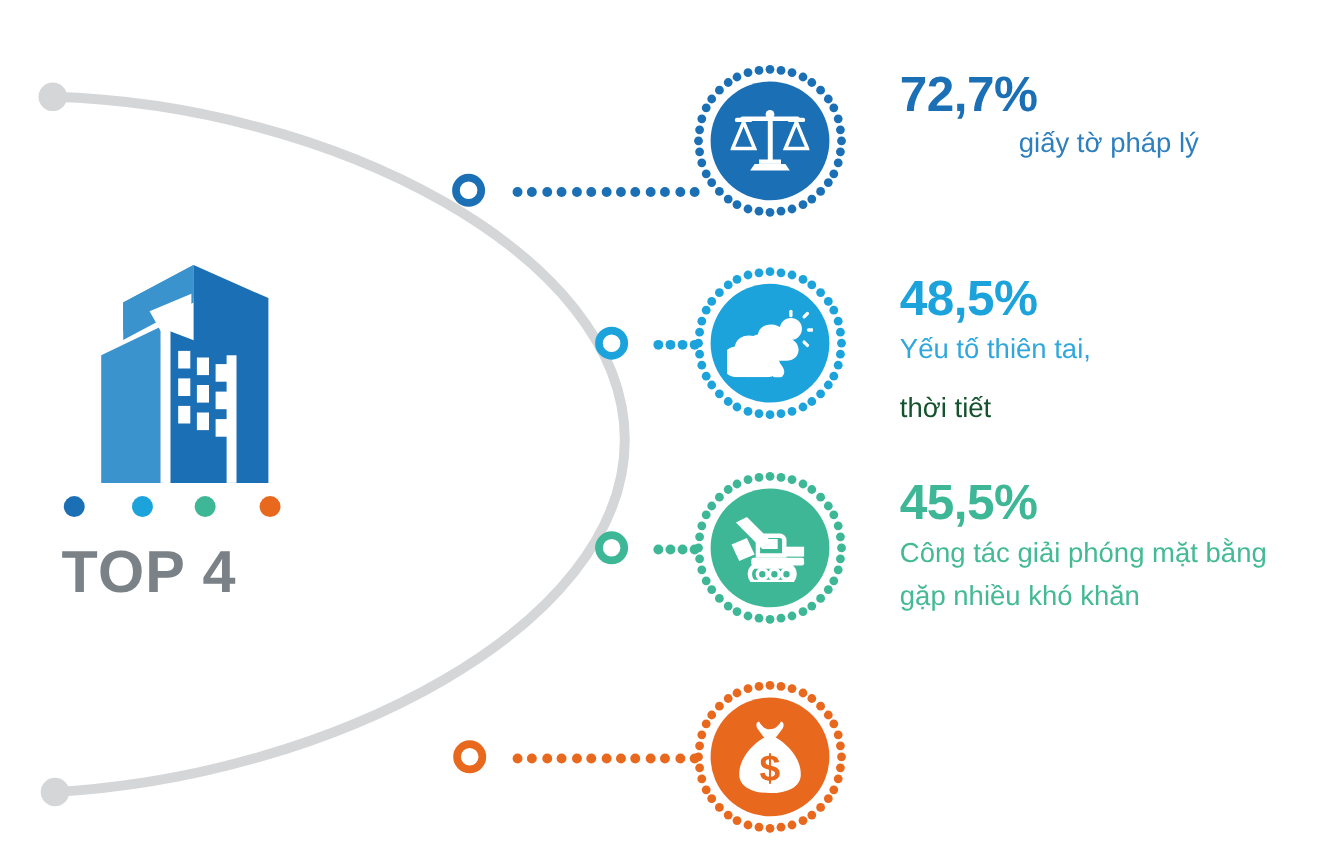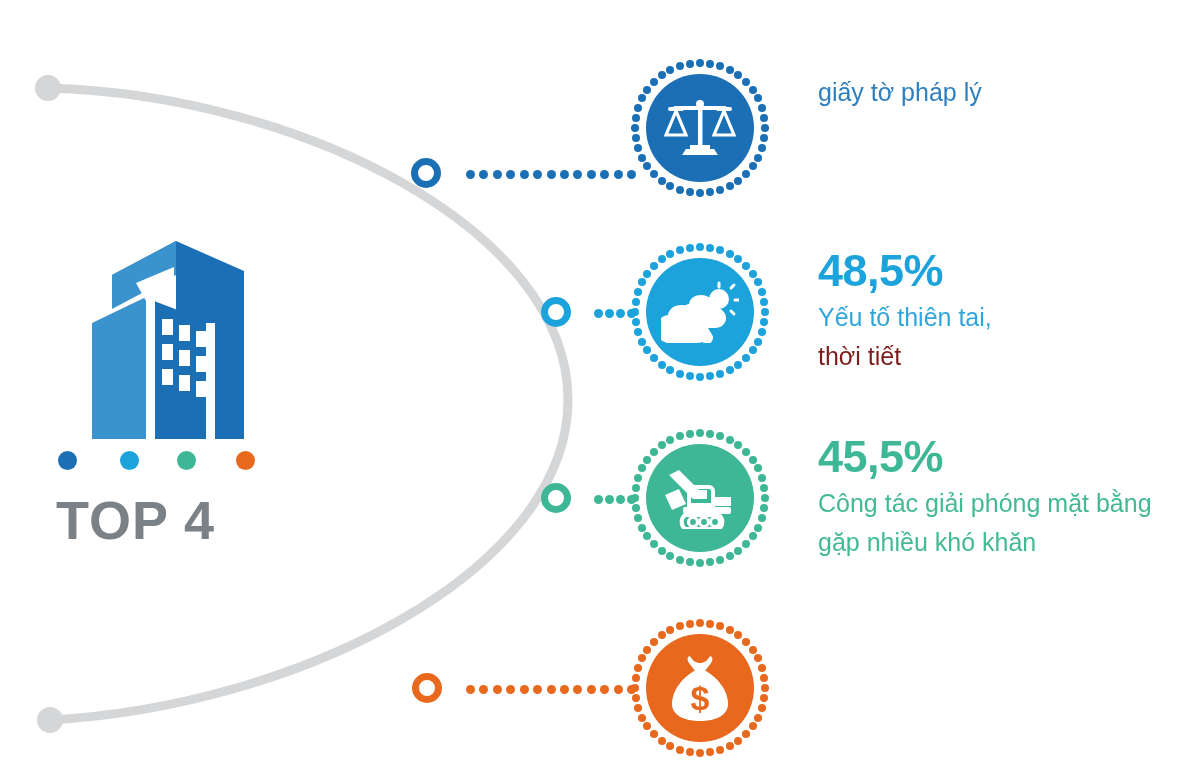--- a/index.html
+++ b/index.html
@@ -190,21 +190,22 @@
           <rect x="26" y="50" width="20" height="4"></rect>
           <path d="M22 54 h28 l4 6 h-36 z"></path>
           <path d="M12 16 L2 40 h20 z" fill="none" stroke="#ffffff" stroke-width="3.2"></path>
           <path d="M60 16 L50 40 h20 z" fill="none" stroke="#ffffff" stroke-width="3.2"></path>
           <rect x="4" y="12" width="16" height="4" rx="2"></rect>
           <rect x="52" y="12" width="16" height="4" rx="2"></rect>
         </g>
       </svg>
     </div>
     <div class="text-block" style="top:8px;">
-      <div class="desc" style="color:#2E7FBE; margin-top:12px;">giấy tờ pháp lý</div>
+      <div class="pct" style="color:#1B6FB5;">72,7%</div>
+      <div class="desc" style="color:#2E7FBE; margin-top:0;text-align:center;">giấy tờ pháp lý</div>
     </div>
   </div>
 
   <div class="row" style="top:238px;">
     <div class="node-ring" style="left:541px; top:59px; border-color:#1CA3DC;"></div>
     <div class="dot-connector" style="left:594px; top:71px; width:42px;">
         <i style="left: 0px; background: rgb(28, 163, 220);"></i>
         <i style="left: 11px; background: rgb(28, 163, 220);"></i>
         <i style="left: 22px; background: rgb(28, 163, 220);"></i>
         <i style="left: 33px; background: rgb(28, 163, 220);"></i>
@@ -264,21 +265,21 @@
           <path d="M40 14 c8 0 14 6 15 13 c6 0 10 5 10 10 c0 6 -5 10 -11 10 h-24 c-7 0 -12 -5 -12 -12 c0 -6 4 -11 10 -12 c1 -6 6 -9 12 -9 z"></path>
           <path d="M20 24 c9 0 16 7 17 15 c7 1 11 6 11 12 c0 6 -5 11 -12 11 h-27 c-8 0 -14 -6 -14 -14 c0 -7 5 -13 12 -14 c1 -6 6 -10 13 -10 z"></path>
           <path d="M24 38 l-8 14 h7 l-4 11 l13 -16 h-7 l5 -9 z"></path>
           <path d="M46 46 c4 6 6 8 6 11 a6 6 0 0 1 -12 0 c0 -3 2 -5 6 -11 z"></path>
         </g>
       </svg>
     </div>
     <div class="text-block" style="top:8px;">
       <div class="pct" style="color:#1CA3DC;">48,5%</div>
       <div class="desc" style="color:#30A7DC;">Yếu tố thiên tai,</div>
-      <div class="desc" style="color:#7f1d1d; margin-top:0;">thời tiết</div>
+      <div class="desc" style="color:#14532d; margin-top:15px;">thời tiết</div>
     </div>
   </div>
 
   <div class="row" style="top:424px;">
     <div class="node-ring" style="left:541px; top:59px; border-color:#3DB795;"></div>
     <div class="dot-connector" style="left:594px; top:71px; width:42px;">
         <i style="left: 0px; background: rgb(61, 183, 149);"></i>
         <i style="left: 11px; background: rgb(61, 183, 149);"></i>
         <i style="left: 22px; background: rgb(61, 183, 149);"></i>
         <i style="left: 33px; background: rgb(61, 183, 149);"></i>

